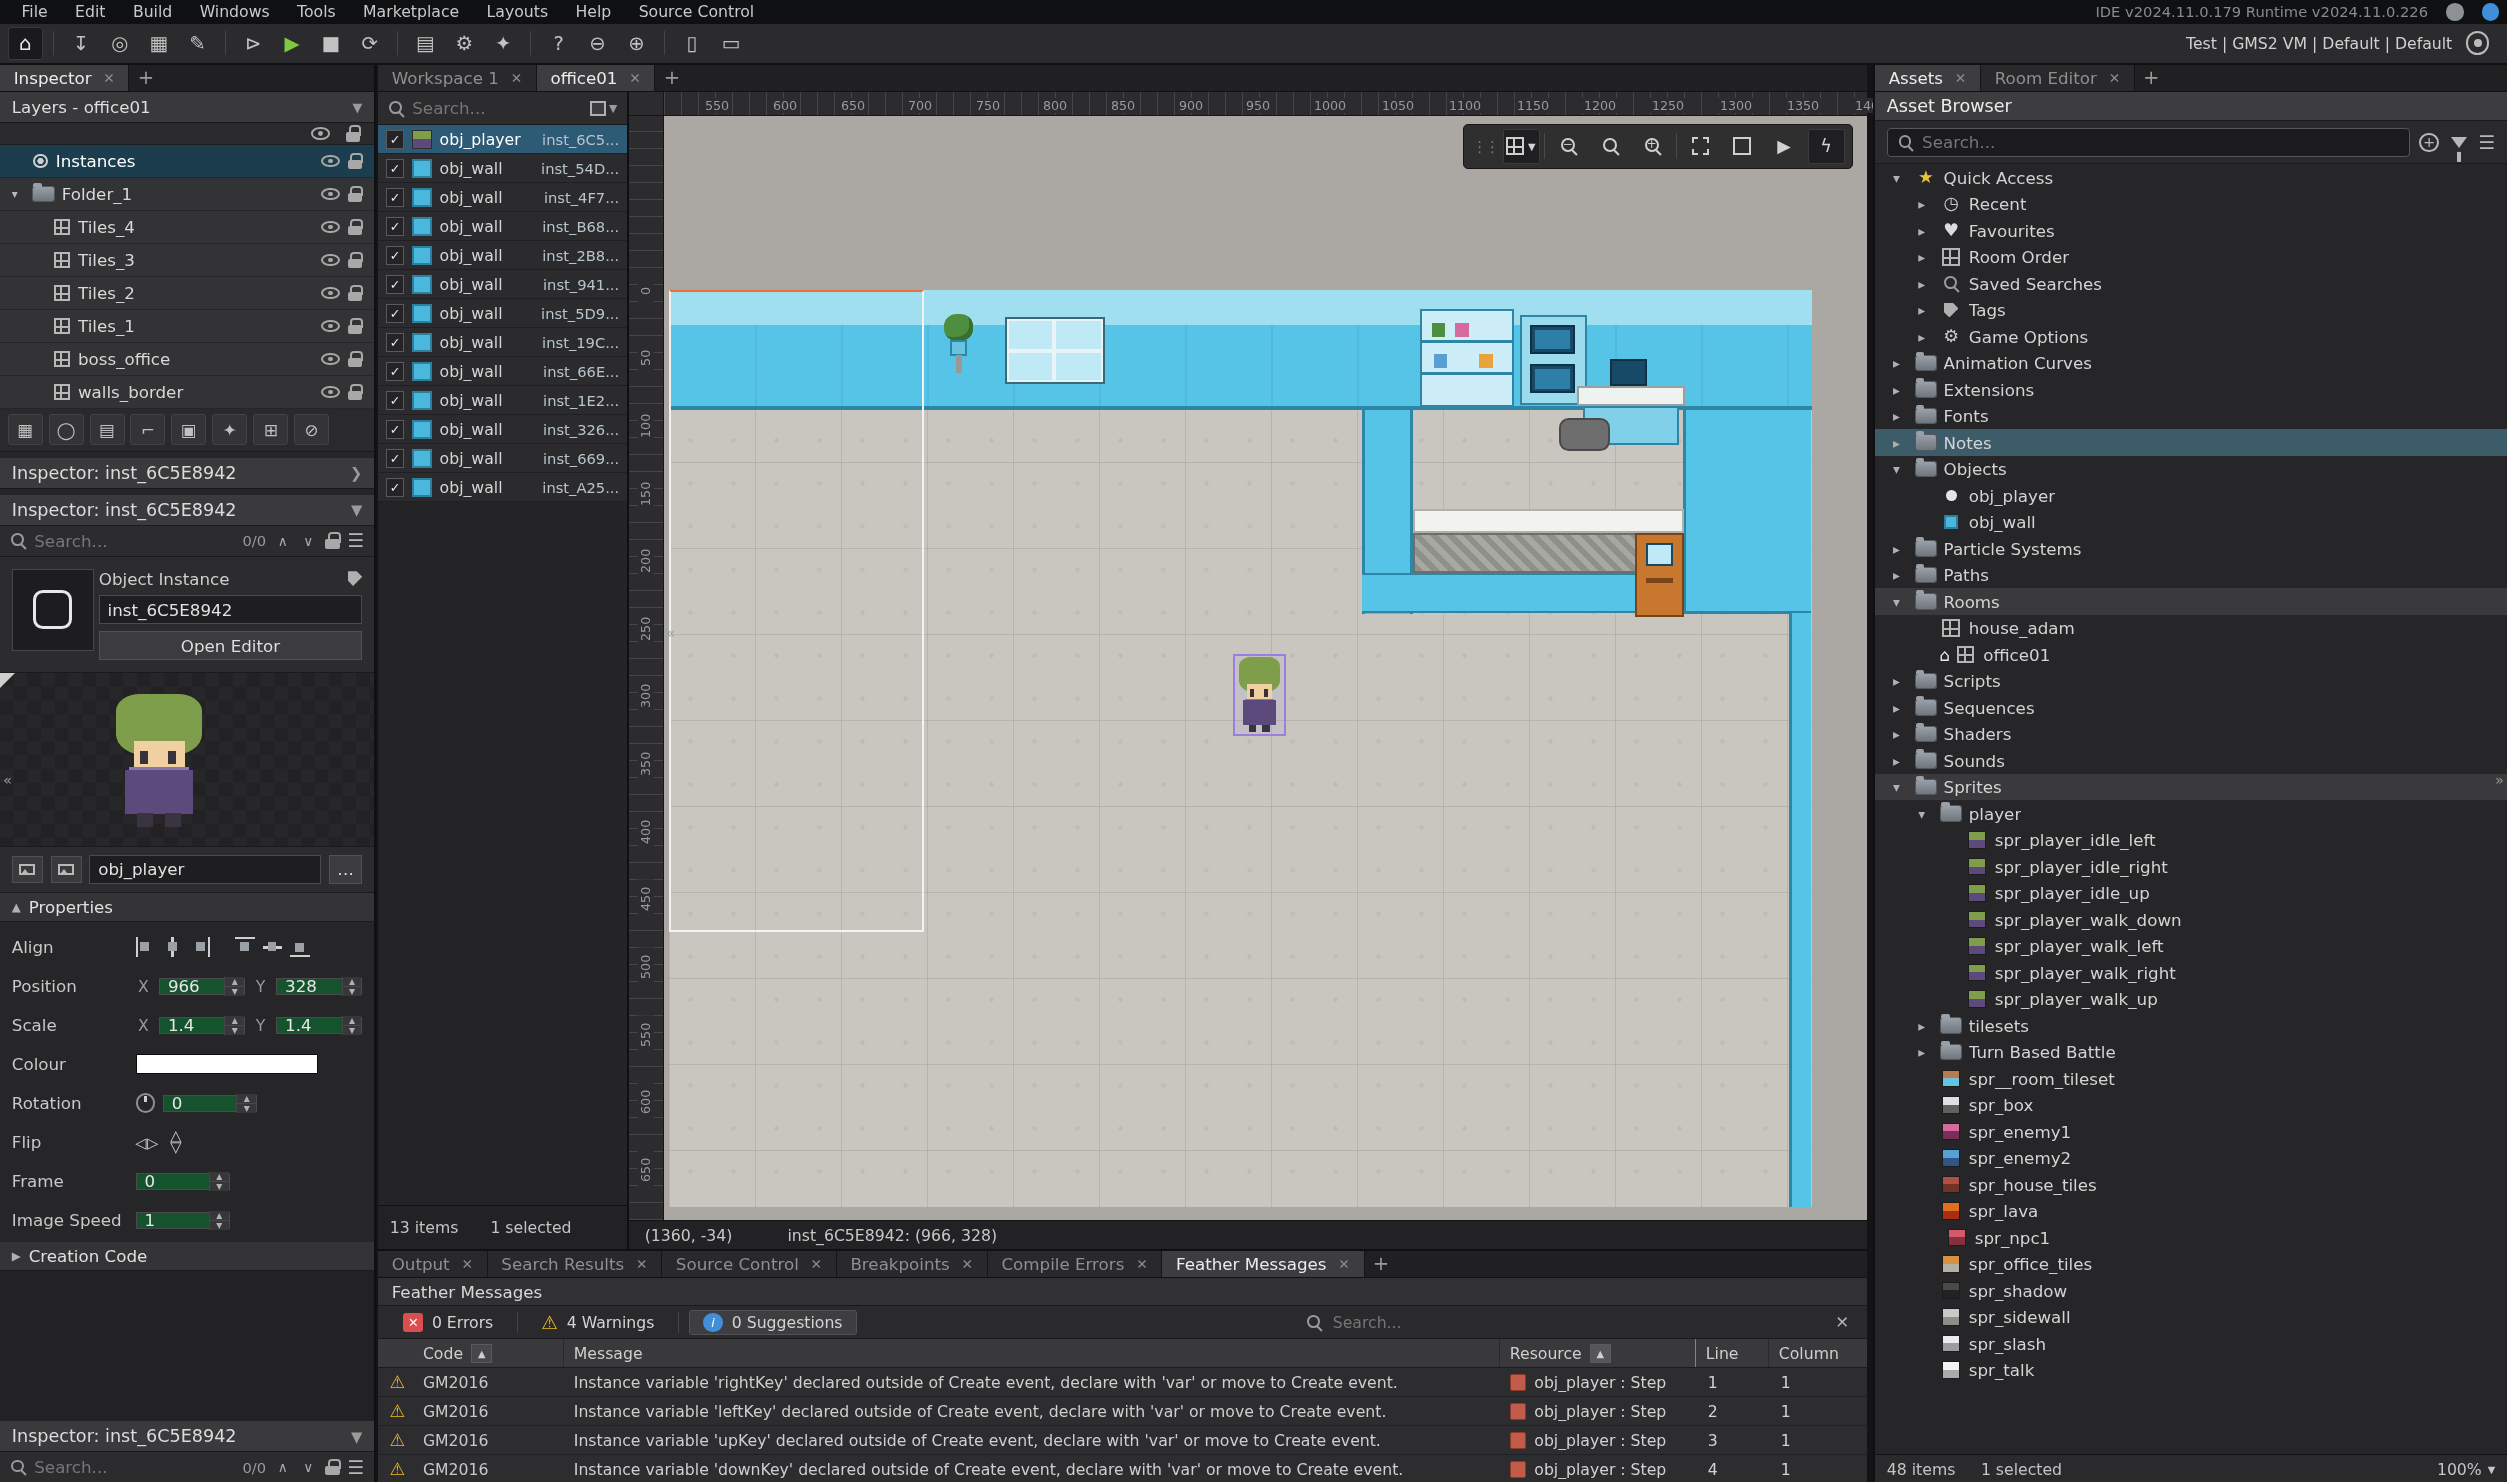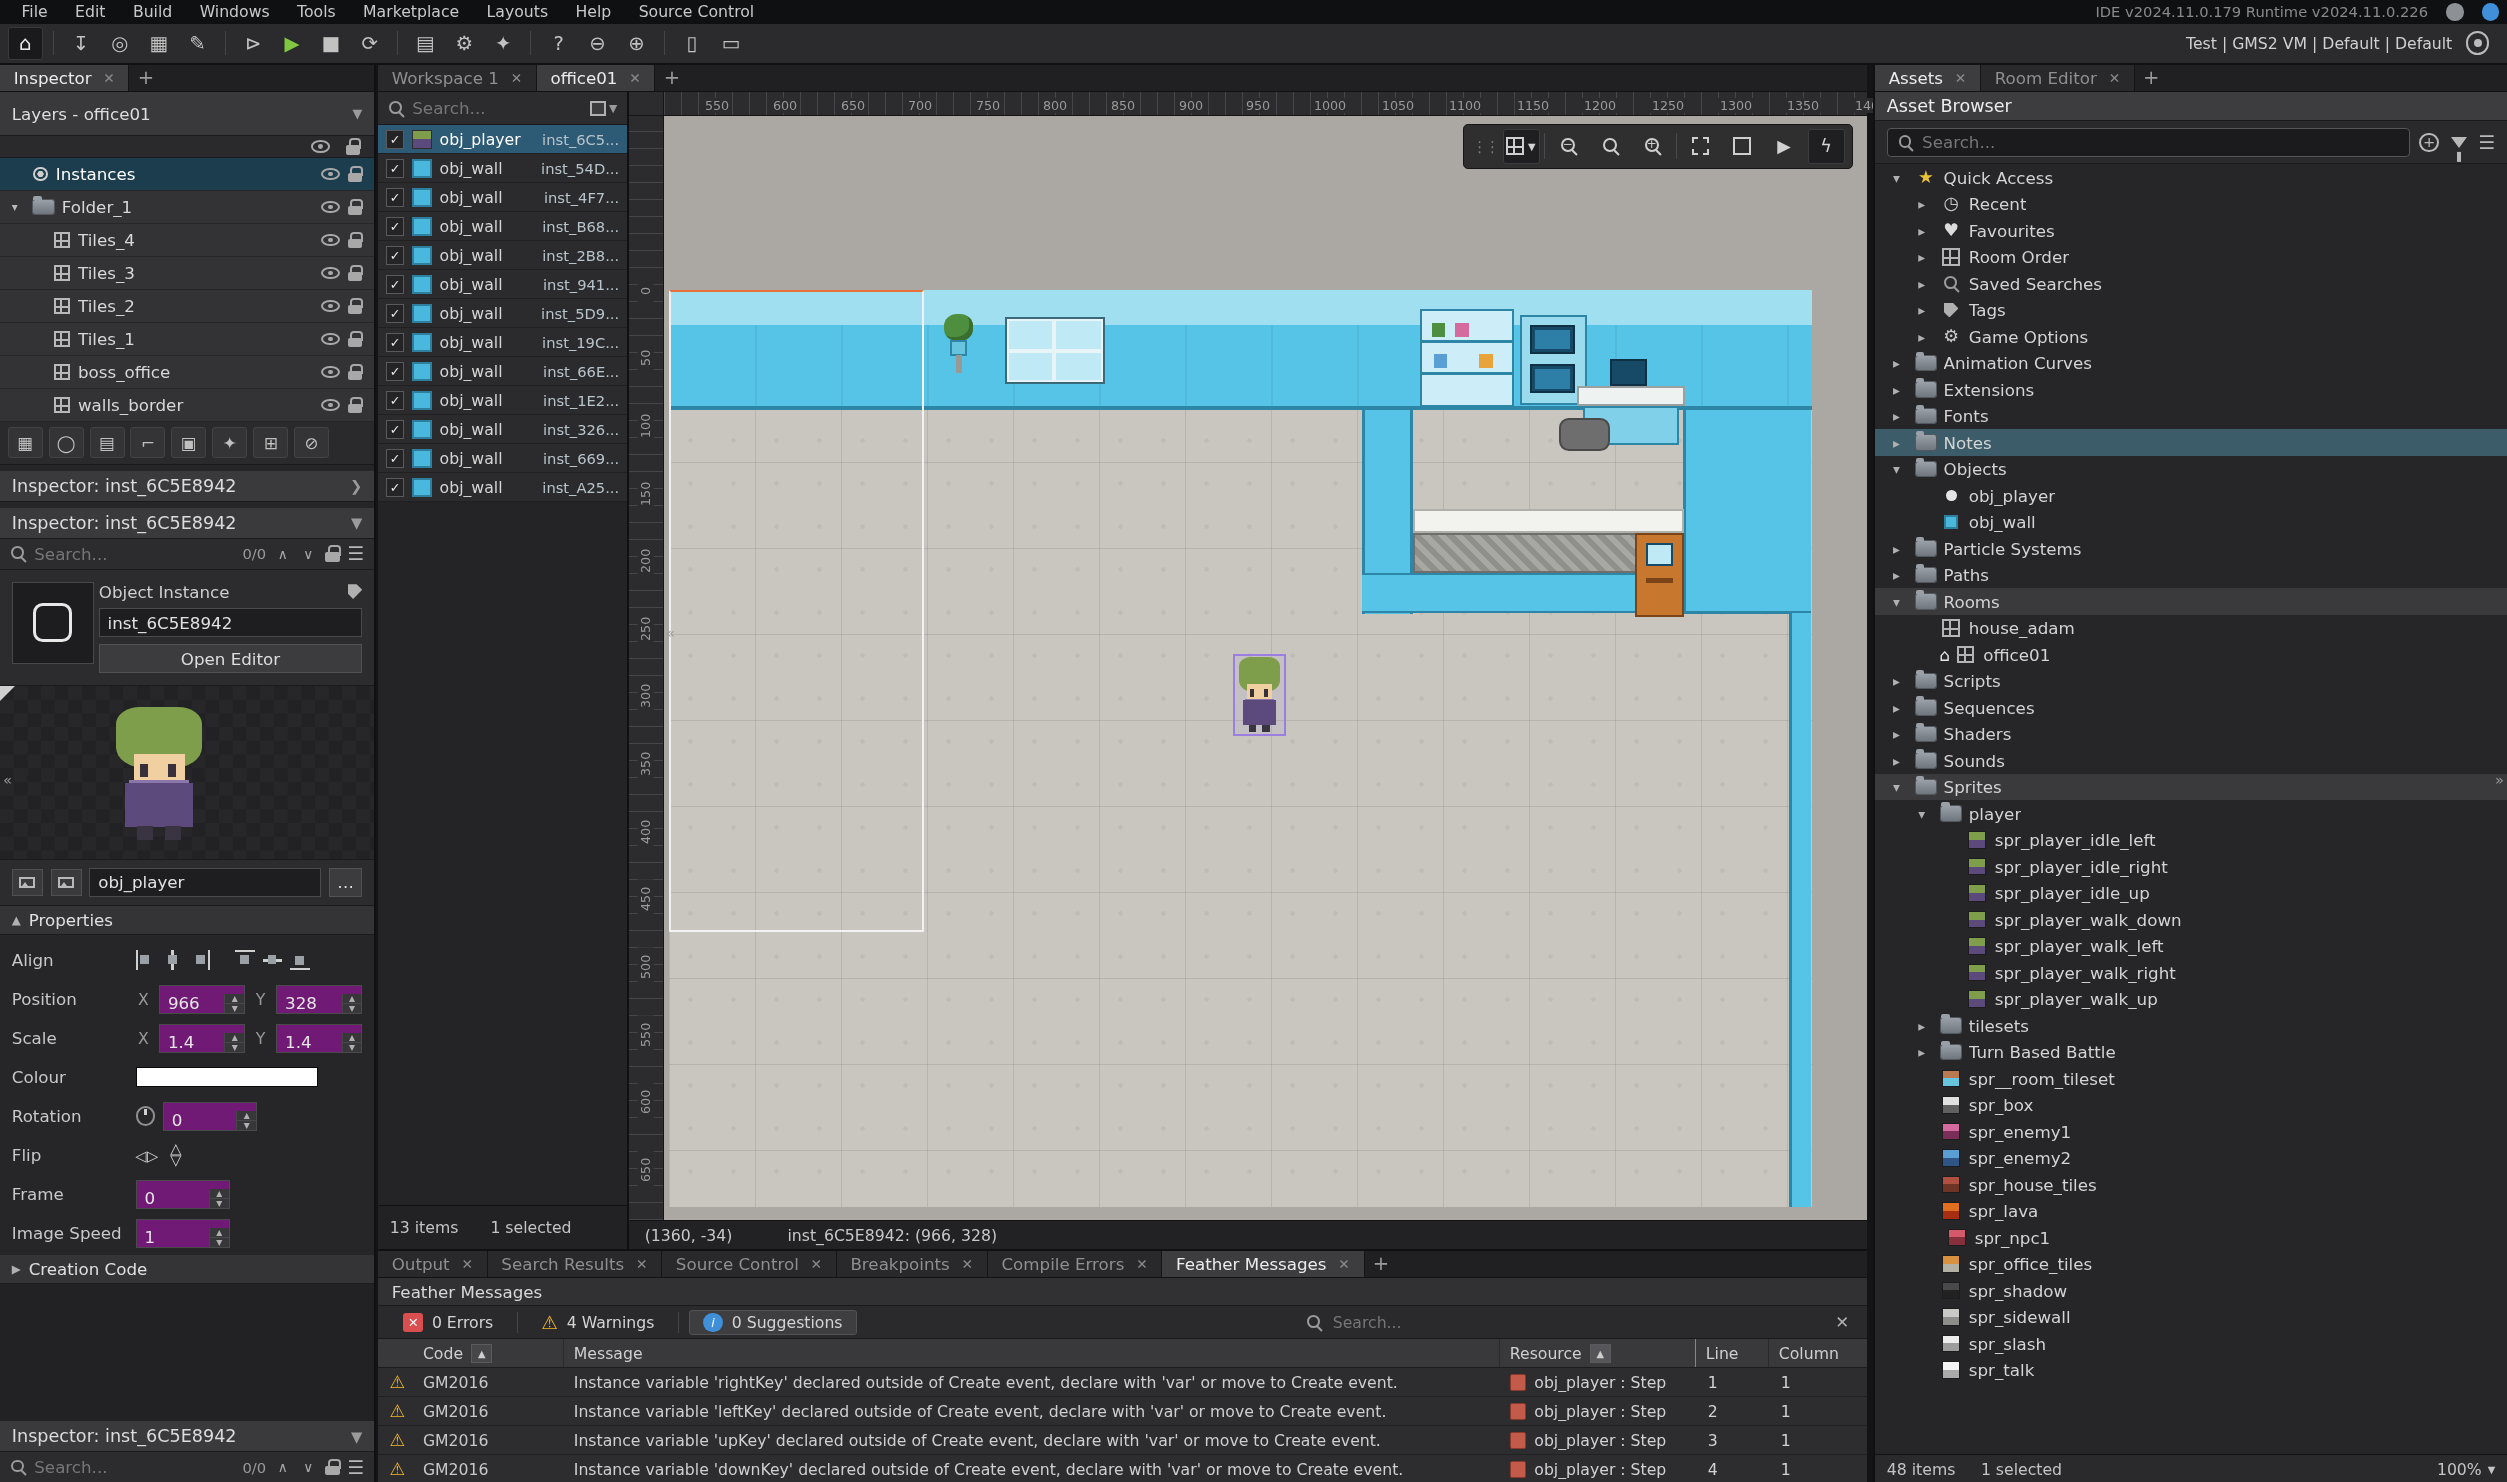--- a/index.html
+++ b/index.html
@@ -58,21 +58,21 @@
     linear-gradient(90deg,transparent 3.9px,#b8b8b8 3.9px 5.9px,transparent 5.9px),
     linear-gradient(0deg,transparent 3.9px,#b8b8b8 3.9px 5.9px,transparent 5.9px)}
   .icon-tag{width:14.7px;height:14.7px;display:inline-block;flex:none;background:#b0b0b0;clip-path:polygon(0 0,62% 0,100% 38%,38% 100%,0 62%)}
   .licon-inst{width:14.7px;height:14.7px;border:2px solid #cfcfcf;border-radius:50%;display:inline-block;flex:none;background:radial-gradient(circle at 50% 50%, #cfcfcf 2.9px, transparent 3.4px)}
   .g-ico{font-size:17.6px;line-height:1;flex:none}
   .chev{width:23.5px;color:#b0b0b0;font-size:13.7px;text-align:center;flex:none}
   .cbx{width:18.6px;height:18.6px;background:#242426;border:1px solid #5a5a5c;color:#e8e8e8;font-size:12.7px;display:flex;align-items:center;justify-content:center;flex:none}
 
   
   .left-panel{position:absolute;top:65px;left:0;width:376px;bottom:0;background:#262628;border-right:2px solid #101012;display:flex;flex-direction:column;z-index:30}
-  .layers-dd{height:44px;background:#39393b;border-bottom:1px solid #1a1a1c;display:flex;align-items:center;padding:0 11.8px;font-size:16.7px;color:#dedede}
+  .layers-dd{height:31px;background:#39393b;border-bottom:1px solid #1a1a1c;display:flex;align-items:center;padding:0 11.8px;font-size:16.7px;color:#dedede}
   .layers-dd .dd-caret{margin-left:auto;color:#9a9a9a;font-size:12.7px}
   .eyelock-hdr{height:21.6px;display:flex;align-items:center;justify-content:flex-end;gap:15.7px;padding:0 13.7px;background:#2a2a2c;border-bottom:1px solid #1c1c1e}
   .layers-list{background:#2e2e30}
   .layer-row{height:33px;display:flex;align-items:center;gap:7.8px;padding:0 11.8px;border-bottom:1px solid #262628;font-size:16.7px;color:#d8d8d8;background:#333335}
   .layer-row.selected{background:#1c3d4d;color:#fff}
   .lcaret{width:13.7px;color:#b8b8b8;font-size:11.8px;flex:none}
   .lname{flex:1;overflow:hidden;white-space:nowrap}
   .layer-tools{height:43px;display:flex;align-items:center;gap:5.9px;padding:0 7.8px;background:#2a2a2c;border-bottom:1px solid #19191b}
   .lt-btn{width:35px;height:31px;display:flex;align-items:center;justify-content:center;color:#c0c0c0;font-size:16.7px;background:#343436;border:1px solid #434345;border-radius:2.9px}
   .insp-card{display:flex;gap:5px;padding:11.8px;background:#2c2c2e;border-bottom:1px solid #1a1a1c}
@@ -91,21 +91,21 @@
   .img-btn .pic{width:15.7px;height:11.8px;border:2px solid #b8b8b8;position:relative}
   .img-btn .pic::after{content:'';position:absolute;left:1px;bottom:0;border-left:3.9px solid transparent;border-right:3.9px solid transparent;border-bottom:4.9px solid #b8b8b8}
   .obj-field-row .field{flex:1}
   .dots-btn{width:33px}
   .prop-hdr{height:29px;display:flex;align-items:center;gap:7.8px;background:#343436;padding:0 11.8px;font-size:16.7px;color:#e0e0e0;border-bottom:1px solid #1c1c1e}
   .prop-hdr .tri{font-size:11.8px;color:#b0b0b0}
   .props{padding:5.9px 11.8px 2px;display:flex;flex-direction:column}
   .prop-row{height:39px;display:flex;align-items:center;gap:7.8px}
   .prop-label{width:116px;font-size:16.7px;color:#c8c8c8;flex:none}
   .axis{font-size:15.7px;color:#9a9a9a;width:15.7px;text-align:center;flex:none}
-  .num{display:flex;align-items:flex-end;background:#701a75;border:1px solid #4a4a4c;height:29px;width:94px}
+  .num{display:flex;align-items:center;background:#14532d;border:1px solid #4a4a4c;height:17px;width:94px}
   .num .v{flex:1;display:flex;align-items:center;padding:0 7.8px;font-size:16.7px;color:#e6e6e6}
   .spin{display:flex;flex-direction:column;width:19.6px;border-left:1px solid #454547;flex:none}
   .spin span{flex:1;display:flex;align-items:center;justify-content:center;font-size:7.8px;color:#b0b0b0;background:#37373a}
   .spin span:first-child{border-bottom:1px solid #48484a}
   .swatch{width:182px;height:19.6px;background:#ffffff;border:1px solid #0a0a0a}
   .knob{width:19.6px;height:19.6px;border:2px solid #8f8f8f;border-radius:50%;position:relative;flex:none}
   .knob::after{content:'';position:absolute;left:6.9px;top:1px;width:2.9px;height:5.9px;background:#cfcfcf}
   .ali{width:19.6px;height:19.6px;position:relative;display:inline-block;flex:none}
   .ali::after{content:'';position:absolute;width:8.8px;height:8.8px;background:#9aa0a6}
   .ali-l{border-left:2.9px solid #cfcfcf}.ali-l::after{left:2.9px;top:4.9px}

